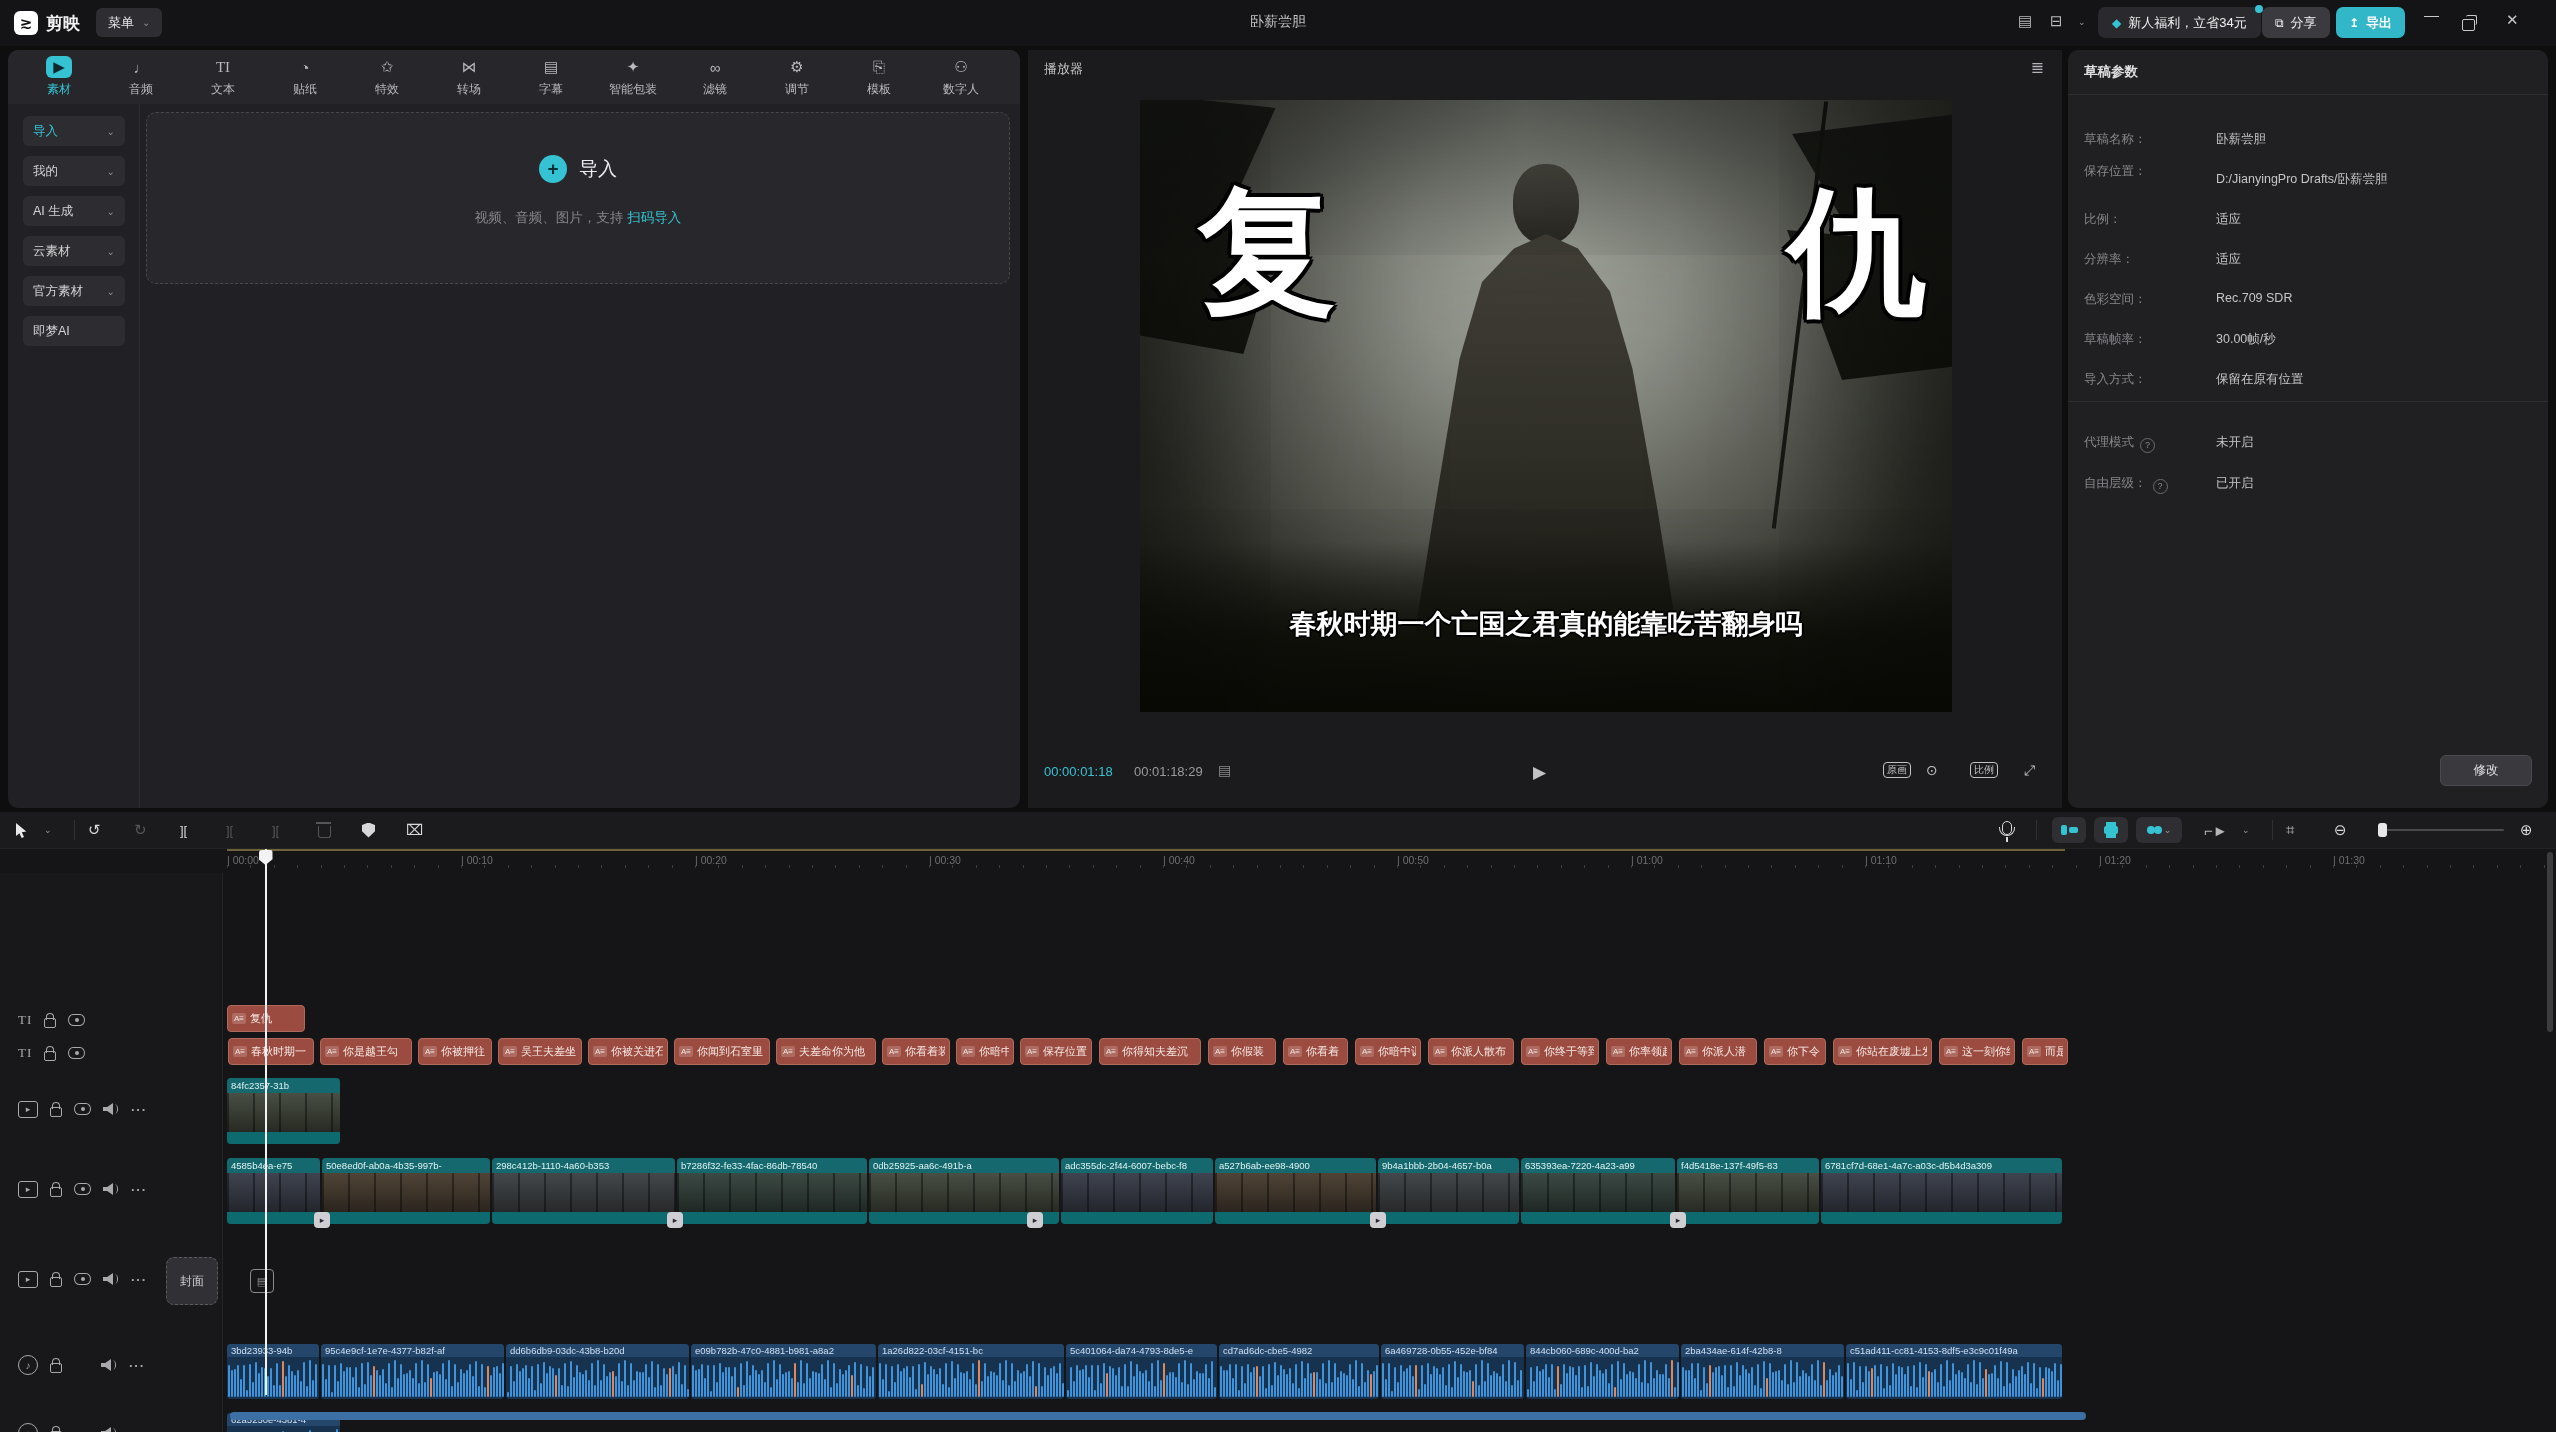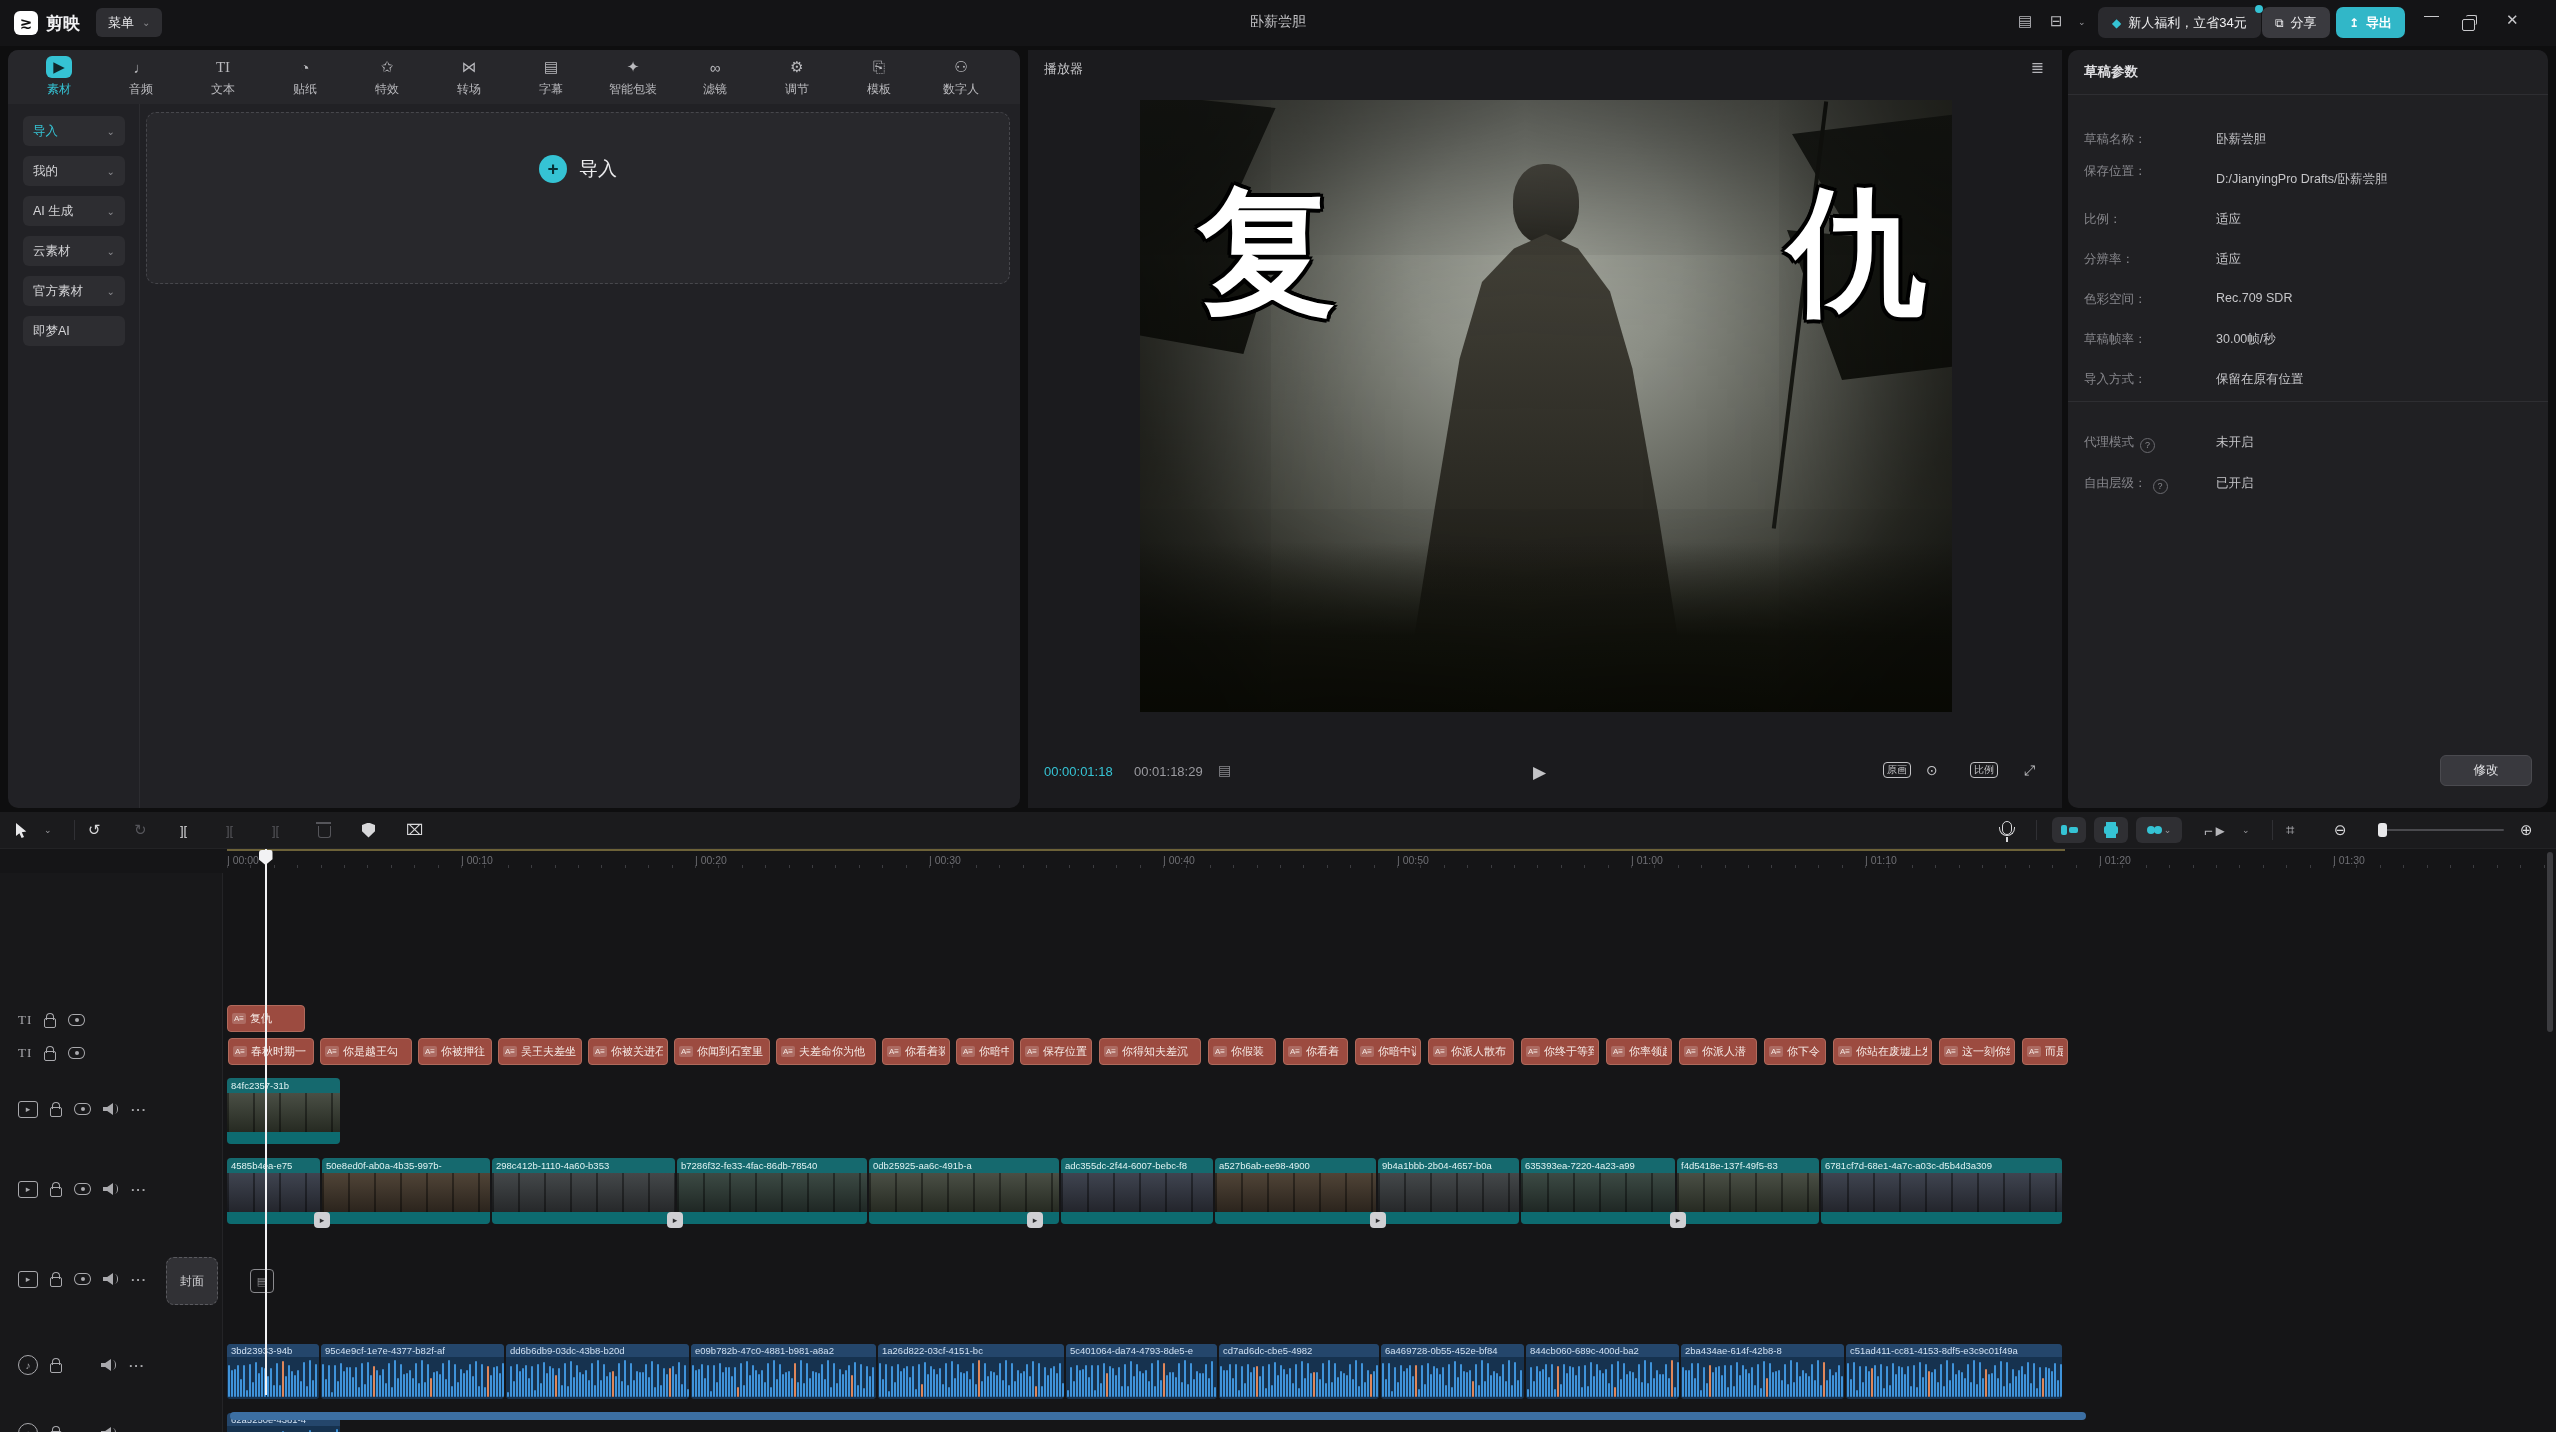--- a/index.html
+++ b/index.html
@@ -272,38 +272,42 @@
       </div>
       <div class="side-btn" style="top: 212px;">
         <div style="white-space: nowrap;">即梦AI</div>
       </div>
     </div>
   <div id="import-box">
     <div class="import-btn-row">
       <span class="plus-circle">+</span>
       <span class="import-title">导入</span>
     </div>
+    <div class="import-hint">
+      <span>视频、音频、图片，支持 </span><span class="link">扫码导入</span>
+    </div>
   </div>
 </div>
 
 <div id="player-panel" class="abs">
   <div class="player-head">播放器</div>
   <div class="player-menu">≣</div>
 
   <div id="video-box">
     <div id="video-sky"></div>
     <div id="flag-l" class="flag"></div>
     <div id="flag-r" class="flag"></div>
     <div id="pole-r"></div>
     <div id="figure-head"></div>
     <div id="figure-body"></div>
     <div id="ground"></div>
     <div id="vignette"></div>
     <div class="big-char" style="left:58px;">复</div>
     <div class="big-char" style="left:648px;">仇</div>
+    <div id="overlay-subtitle">春秋时期一个亡国之君真的能靠吃苦翻身吗</div>
   </div>
 
   <div class="pc-time" style="left:16px;color:#35c3d4;">00:00:01:18</div>
   <div class="pc-time" style="left:106px;color:#9a9a9f;">00:01:18:29</div>
   <div class="pc-ic" style="left:190px;color:#8a8a8f;">▤</div>
   <div class="pc-ic" style="left:505px;font-size:17px;">▶</div>
   <div class="badge-ic" style="left:855px;">原画</div>
   <div class="pc-ic" style="left:898px;">⊙</div>
   <div class="badge-ic" style="left:942px;">比例</div>
   <div class="pc-ic" style="left:996px;">⤢</div>

